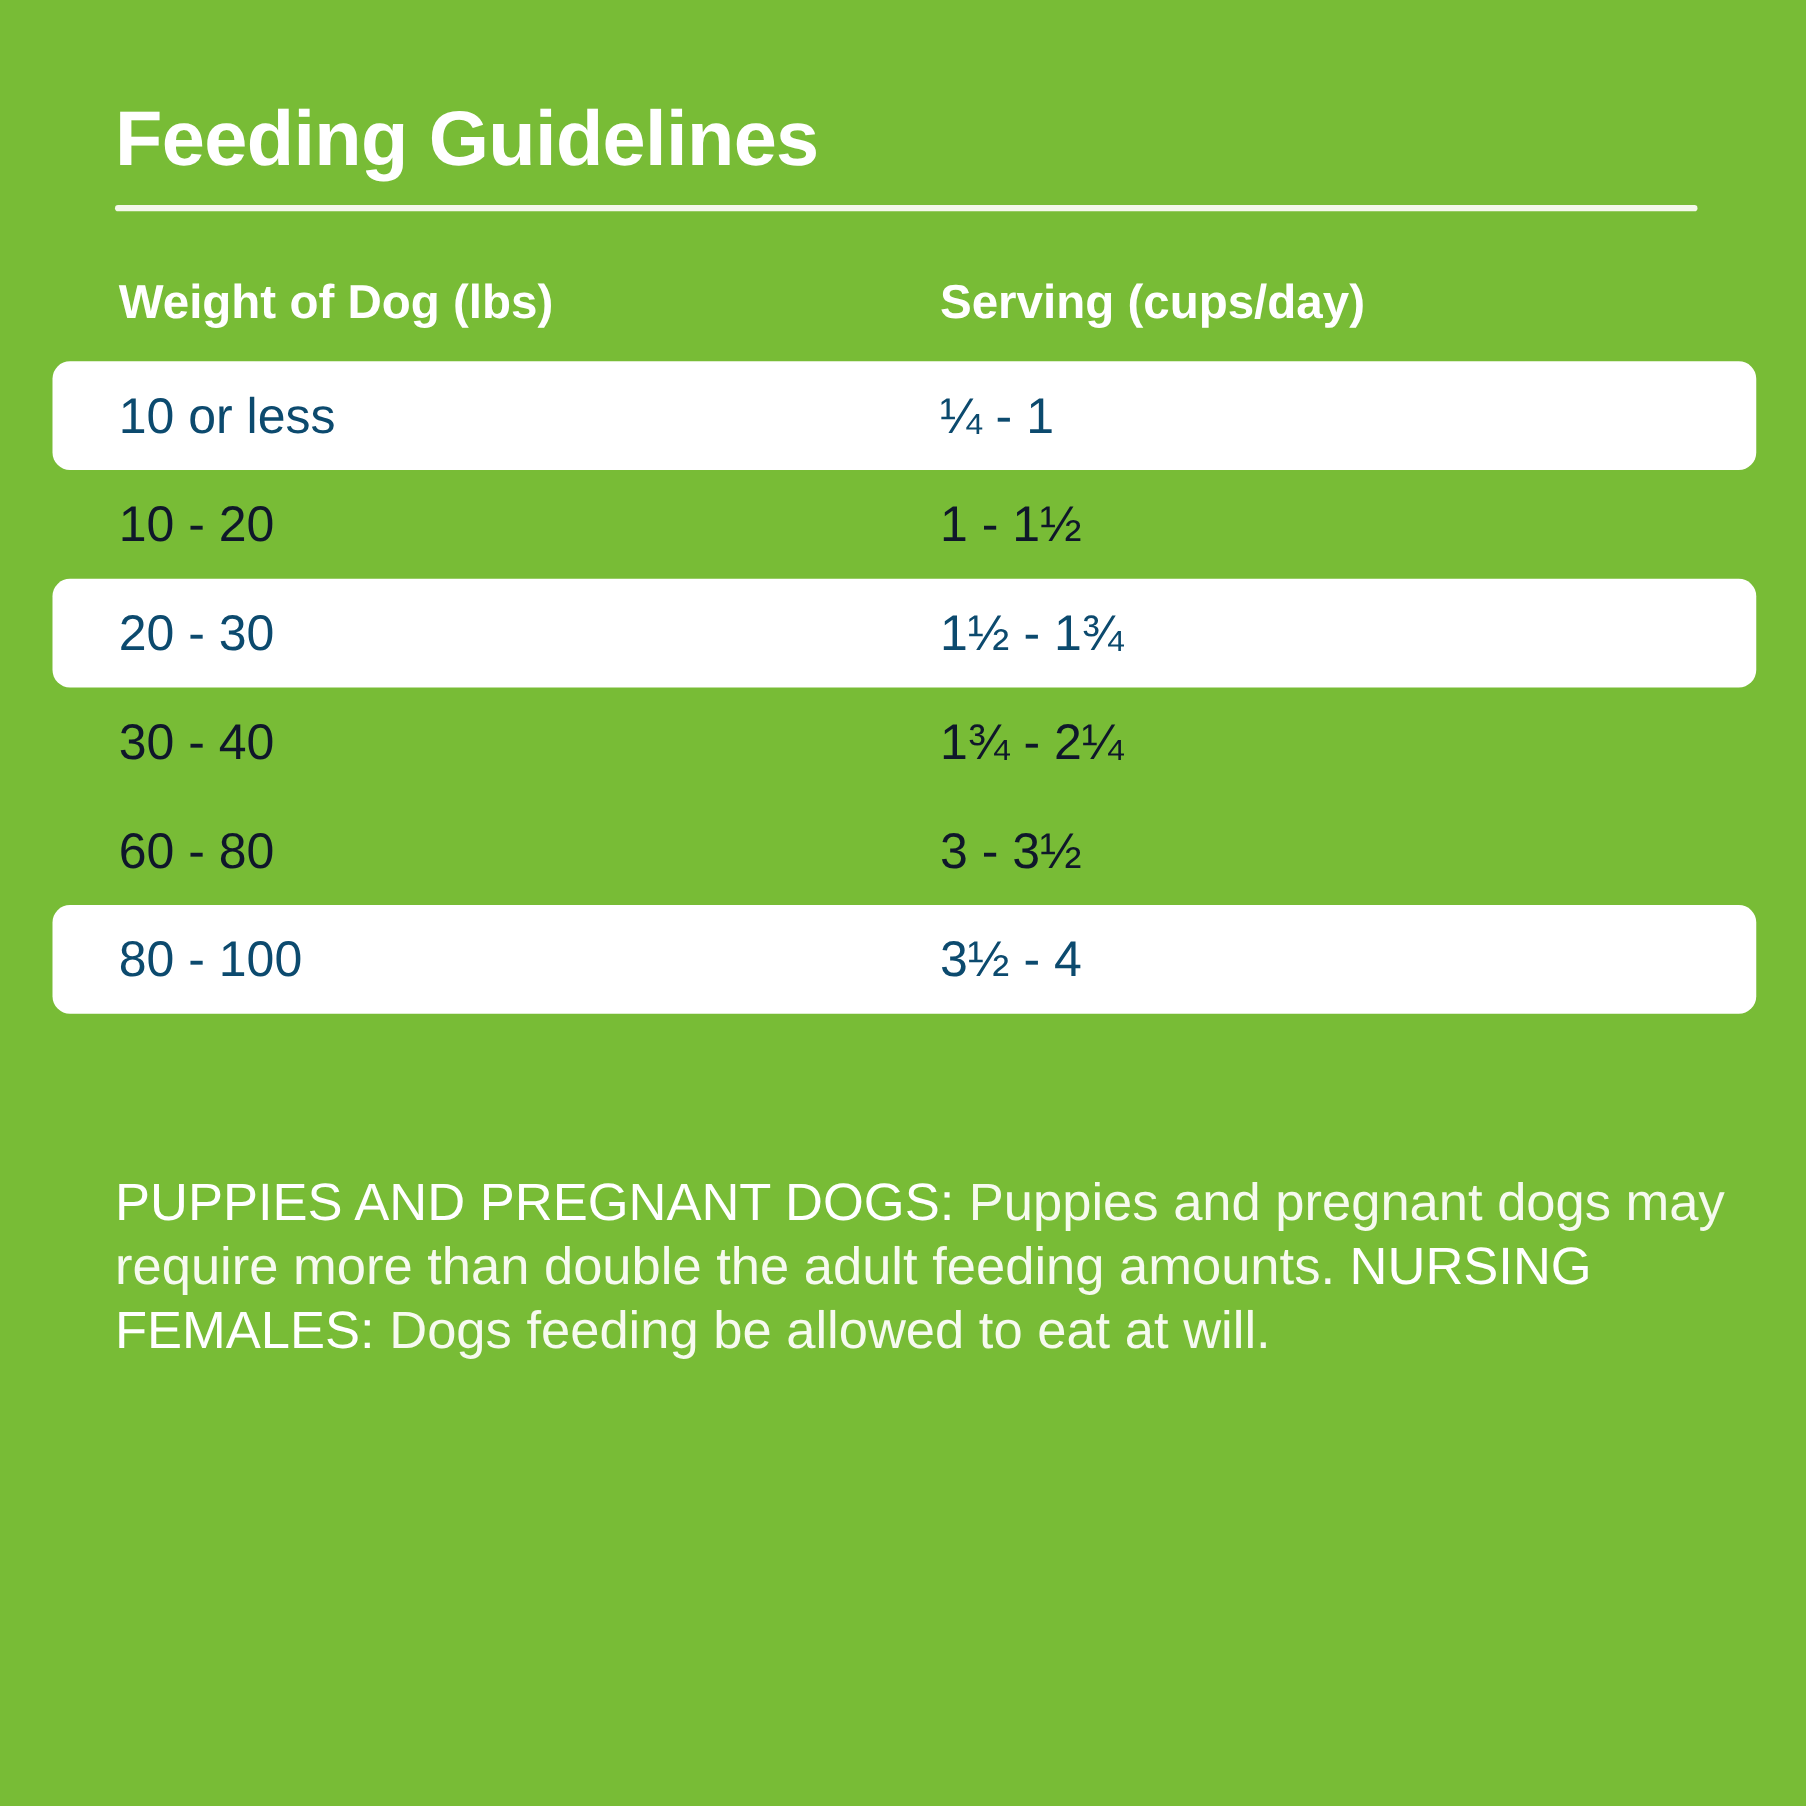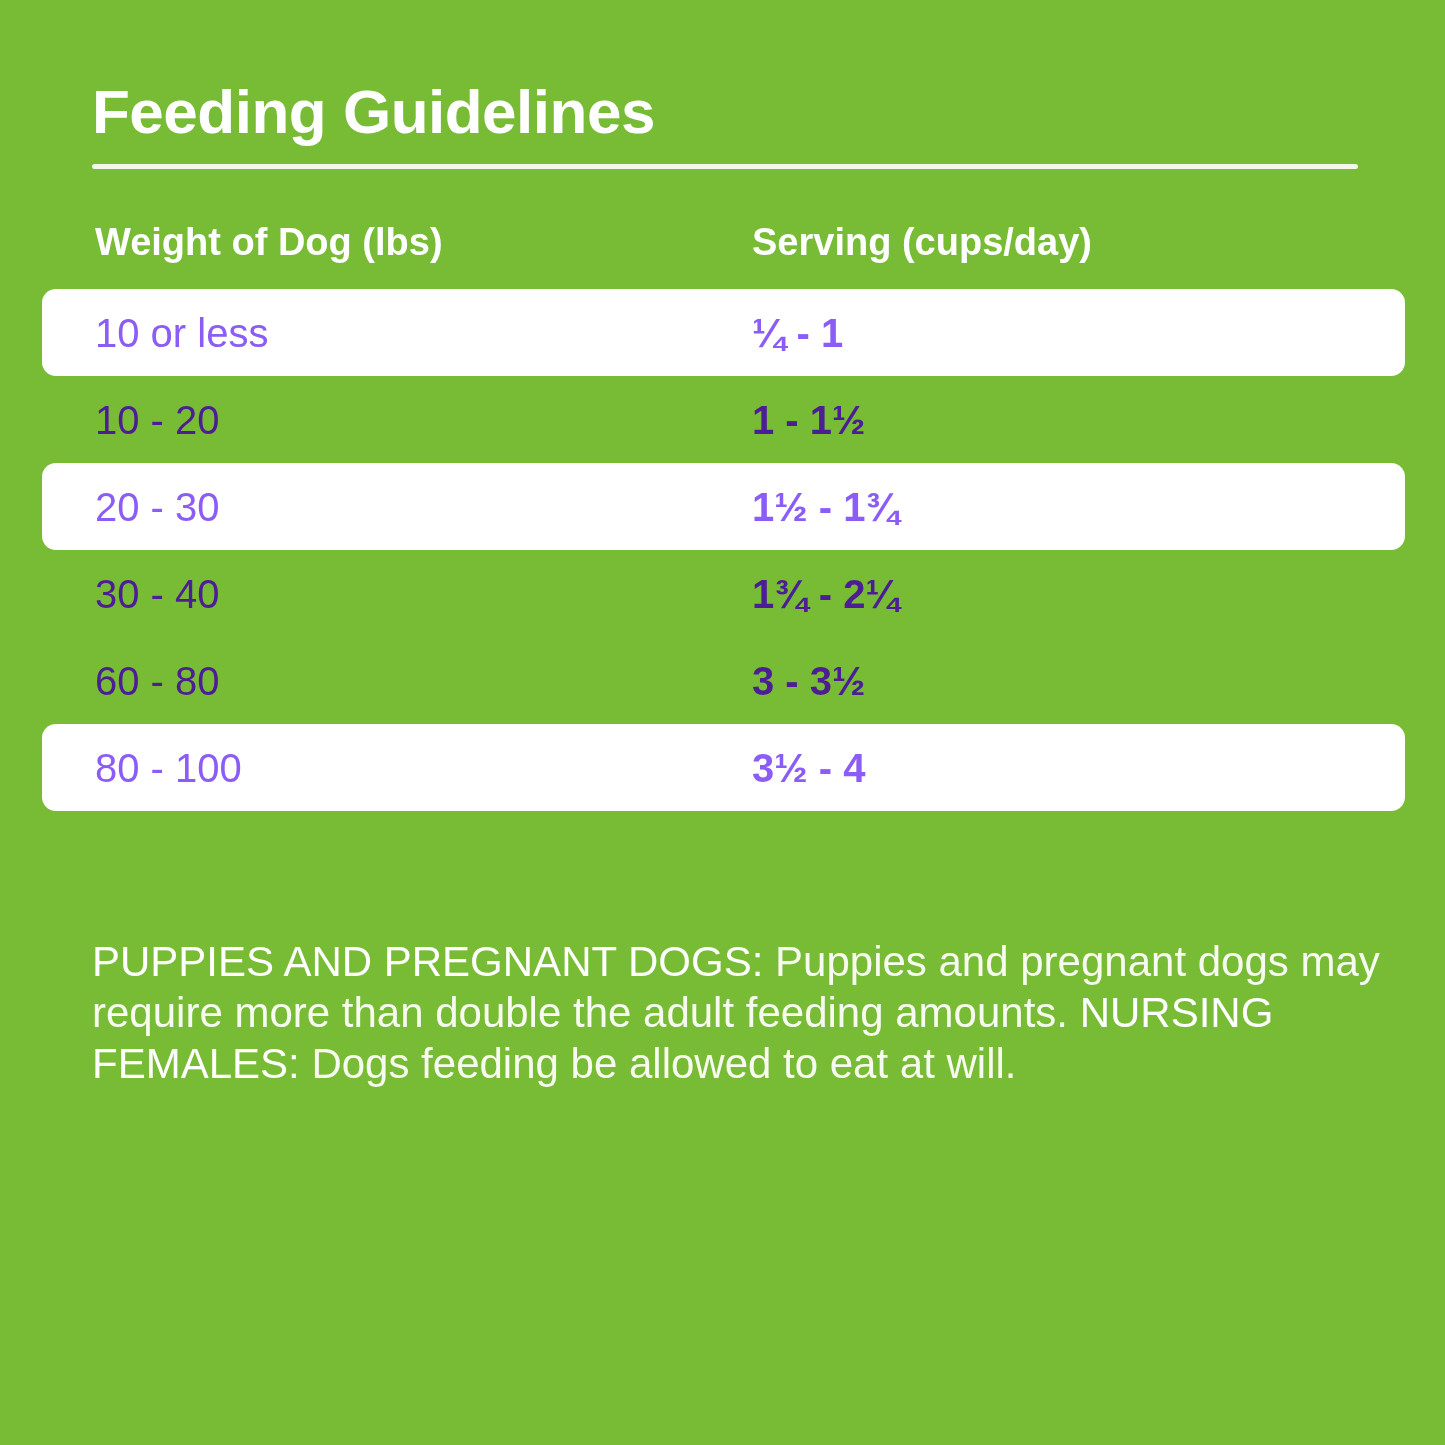--- a/index.html
+++ b/index.html
@@ -78,39 +78,39 @@
   .row .cell {
     position: absolute;
     top: 50%;
     transform: translateY(-50%);
     font-size: 40px;
     line-height: 46px;
     font-weight: 400;
     white-space: nowrap;
   }
   .row .cell.c1 { left: 95px; }
-  .row .cell.c2 { left: 752px; font-weight: bold; }
+  .row .cell.c2 { left: 752px; }
 
   .row.odd {
     background: #ffffff;
     border-radius: 14px;
     width: 1363px;
     margin-left: 42px;
   }
   .row.odd .cell {
-    color: #8b5cf6;
+    color: #0c4a6e;
   }
   .row.odd .cell.c1 { left: 53px; }
   .row.odd .cell.c2 { left: 710px; }
 
   .row.even {
     background: transparent;
   }
   .row.even .cell {
-    color: #4c1d95;
+    color: #0f172a;
   }
 
   
   .note {
     position: absolute;
     left: 92px;
     top: 936px;
     width: 1290px;
     font-size: 42px;
     line-height: 51px;

